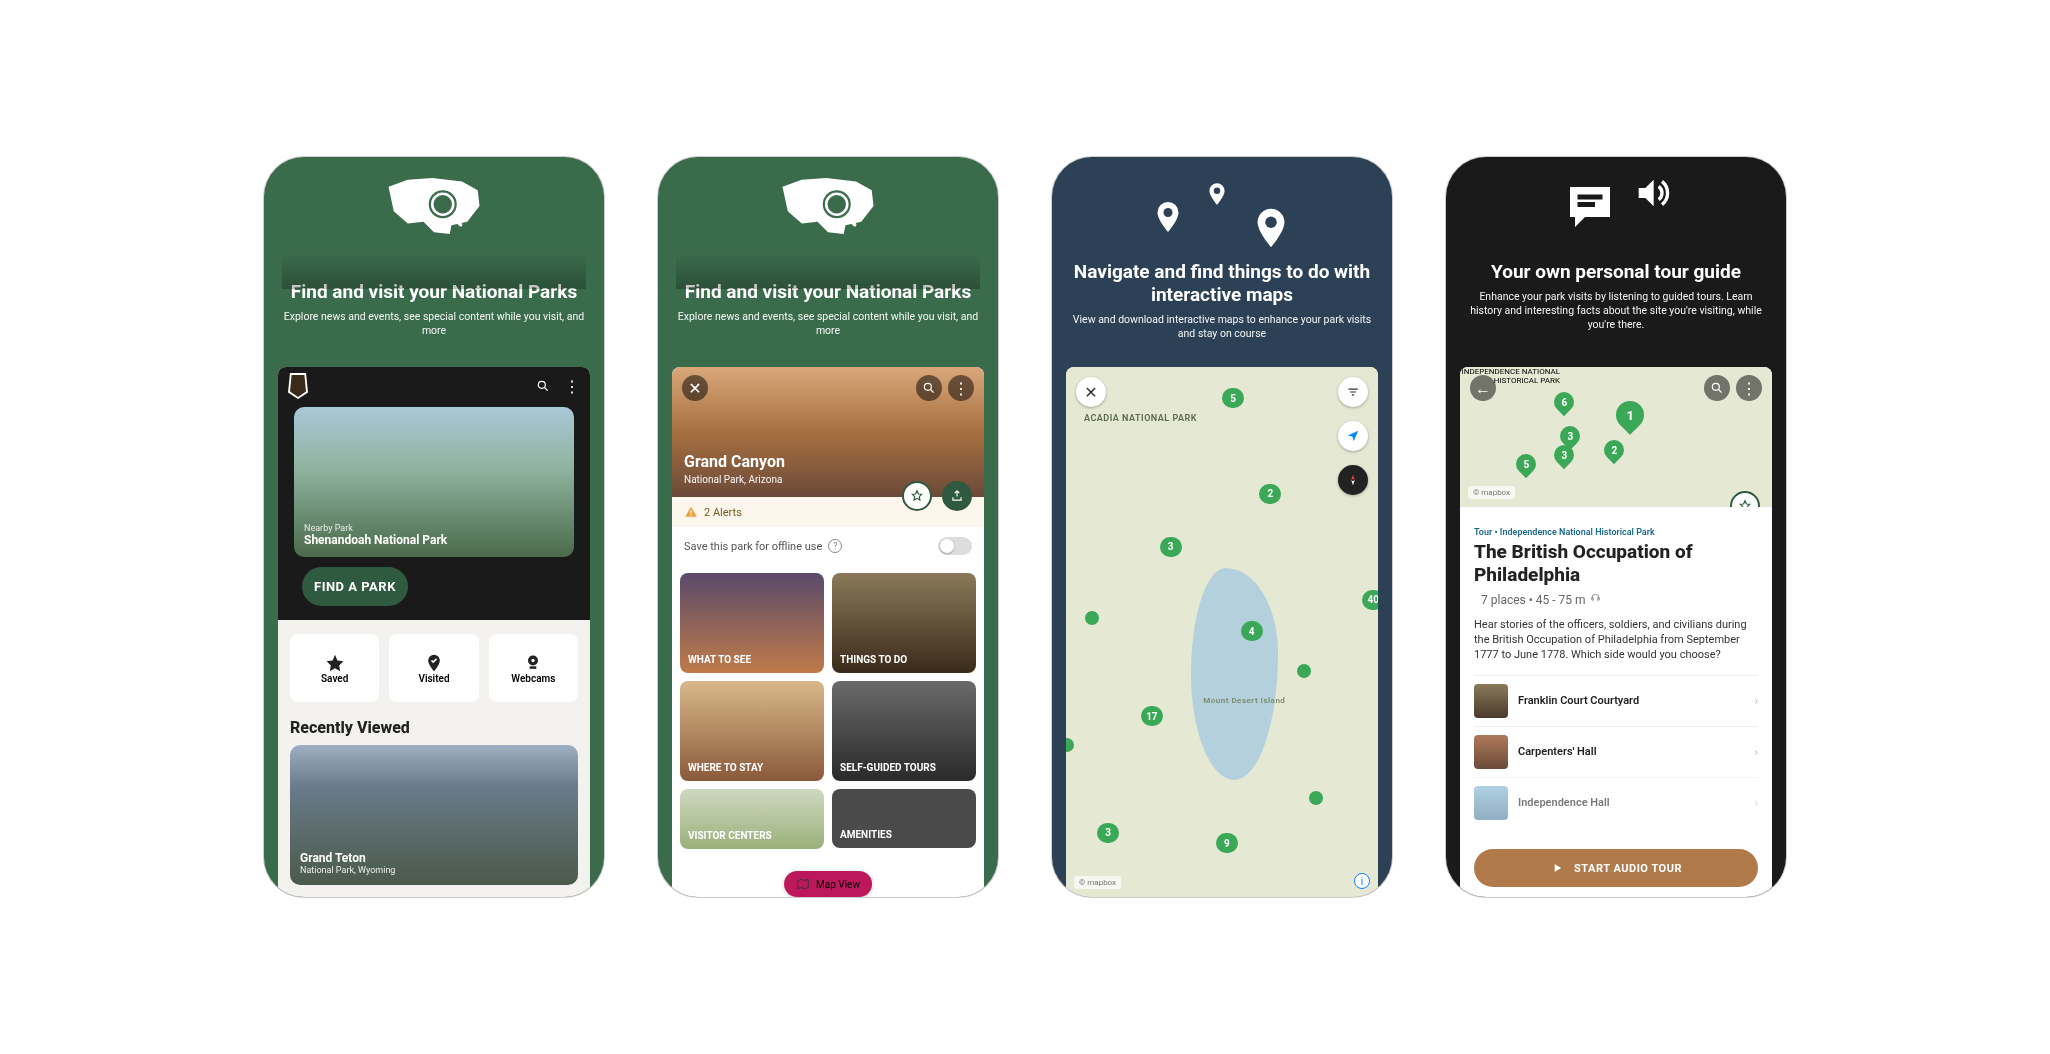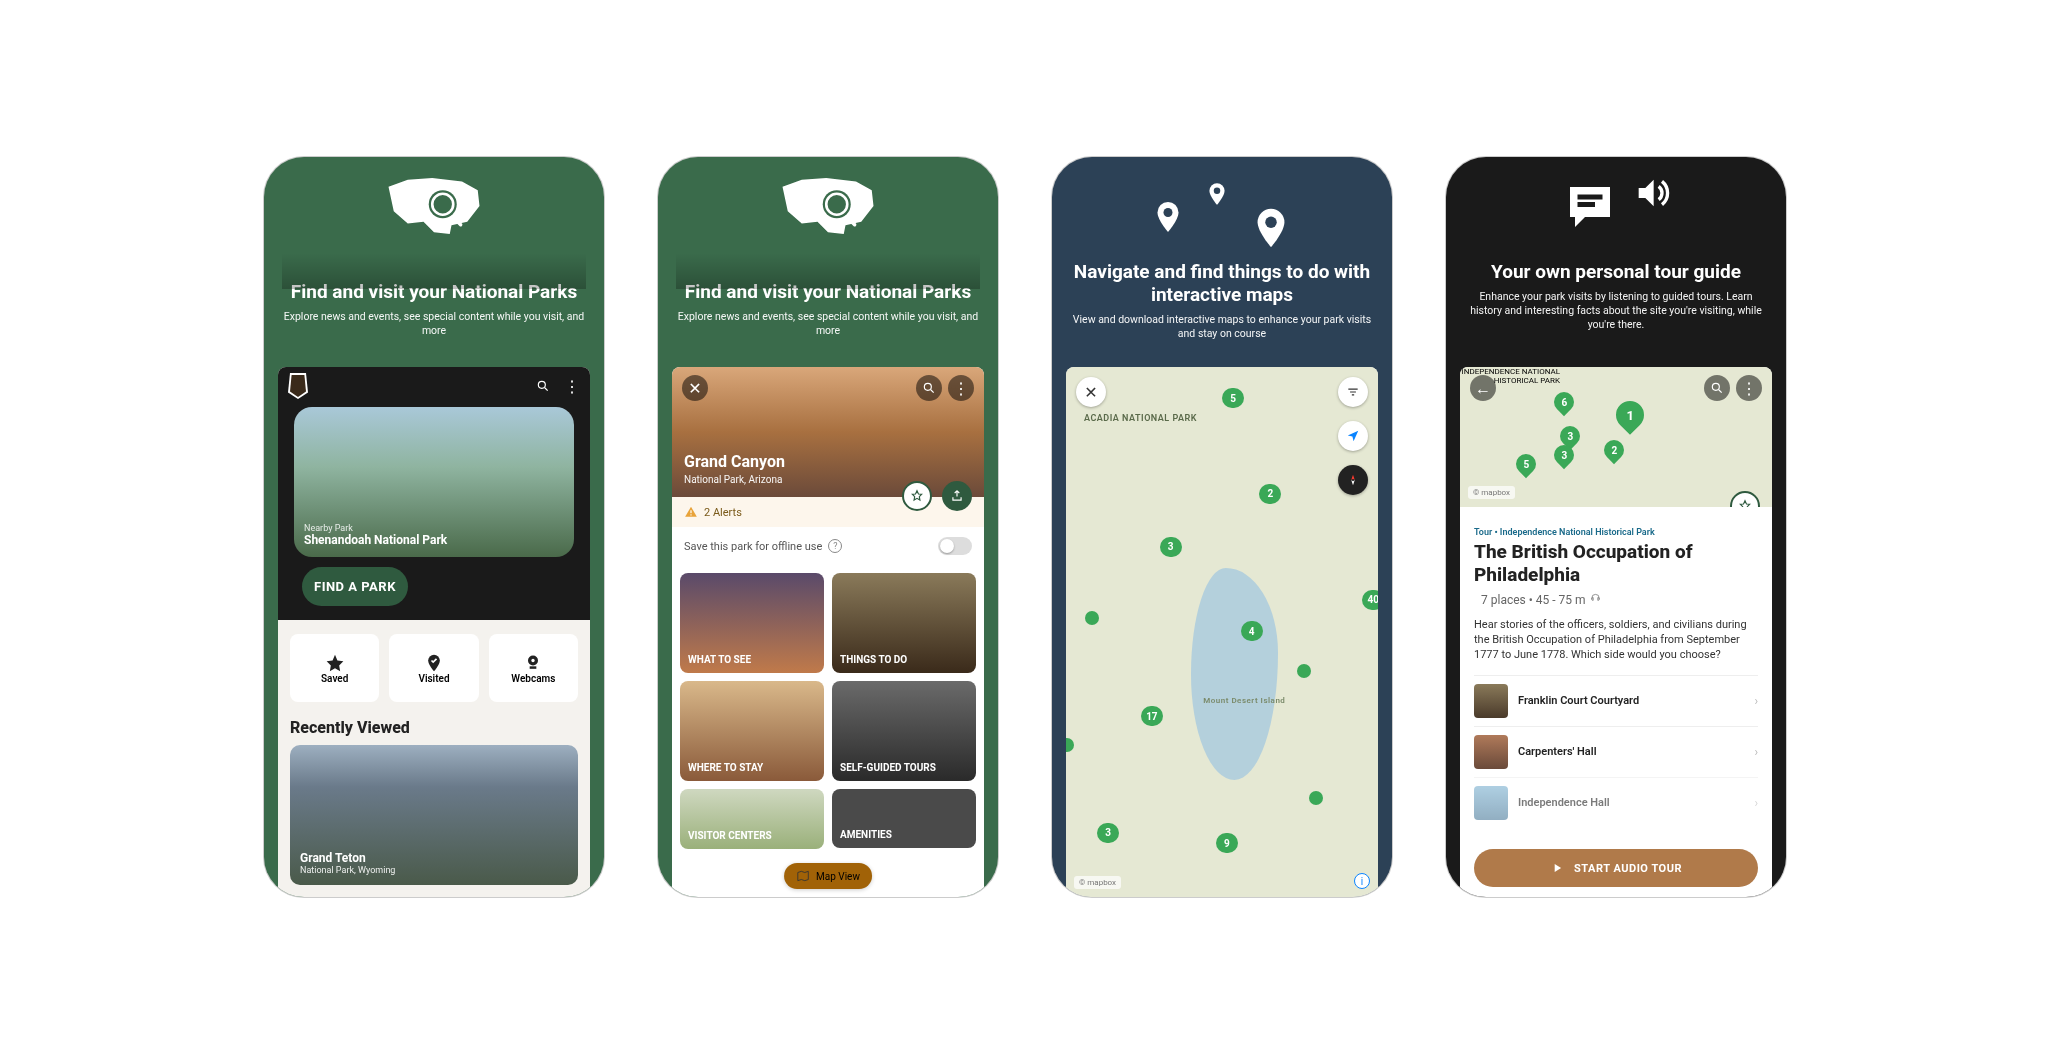--- a/index.html
+++ b/index.html
@@ -37,21 +37,21 @@
   .speech svg{fill:#fff;}
   
   .inner{position:absolute;left:14px;right:14px;bottom:0;top:210px;border-radius:8px 8px 0 0;overflow:hidden;background:#f4f2ee;}
   .phone.navy .inner{top:210px;}
   .phone.charcoal .inner{top:210px;}
   
   .s1-top{background:#1a1a1a;color:#fff;position:relative;padding:6px 10px 0;}
   .s1-top .bar{display:flex;align-items:center;justify-content:flex-end;gap:14px;height:28px;}
   .nps-badge{position:absolute;left:10px;top:6px;width:20px;height:26px;background:#fff;clip-path:polygon(10% 0,90% 0,100% 75%,50% 100%,0 75%);}
   .nps-badge::after{content:"";position:absolute;inset:2px;background:#3a2a1a;clip-path:polygon(10% 0,90% 0,100% 75%,50% 100%,0 75%);}
-  .card1{margin:6px 6px 0;border-radius:18px;overflow:hidden;position:relative;height:150px;background:linear-gradient(to bottom,#a9c8d8 0%,#8fb4a0 40%,#4a6a4a 100%);}
+  .card1{margin:6px 6px 0;border-radius:10px;overflow:hidden;position:relative;height:150px;background:linear-gradient(to bottom,#a9c8d8 0%,#8fb4a0 40%,#4a6a4a 100%);}
   .card1 .lbl{position:absolute;left:10px;bottom:10px;font-size:10px;}
   .card1 .lbl .small{opacity:.85;font-size:9px;}
   .pill-btn{margin:10px 14px 0;background:var(--green-dark);color:#fff;border:none;border-radius:999px;text-align:center;padding:12px;font-weight:700;letter-spacing:.5px;font-size:13px;}
   .s1-body{background:#f4f2ee;padding:14px 12px 0;}
   .tiles{display:flex;gap:10px;}
   .tile{flex:1;background:#fff;border-radius:8px;display:flex;flex-direction:column;align-items:center;justify-content:center;height:68px;font-size:10px;font-weight:600;}
   .tile svg{width:20px;height:20px;}
   .sect-title{font-weight:800;font-size:16px;margin:16px 0 8px;color:#222;}
   .rv{border-radius:10px;overflow:hidden;height:140px;background:linear-gradient(to bottom,#9dafc0 0%,#6a7a8a 30%,#4a5a4a 100%);position:relative;color:#fff;}
   .rv .lbl{position:absolute;left:10px;bottom:10px;font-size:10px;}
@@ -66,21 +66,21 @@
   .alert-row{background:#fdf6ec;padding:8px 12px;font-size:11px;color:#7a5a1a;display:flex;align-items:center;gap:6px;}
   .offline-row{background:#fff;padding:10px 12px;font-size:11px;color:#555;display:flex;align-items:center;gap:6px;}
   .switch{margin-left:auto;width:34px;height:18px;border-radius:999px;background:#ddd;position:relative;}
   .switch::after{content:"";position:absolute;left:2px;top:2px;width:14px;height:14px;border-radius:50%;background:#fff;box-shadow:0 1px 2px rgba(0,0,0,.3);}
   .grid2{display:grid;grid-template-columns:1fr 1fr;gap:8px;padding:8px;background:#fff;}
   .gcard{border-radius:8px;height:100px;position:relative;overflow:hidden;color:#fff;font-size:10px;font-weight:700;}
   .gcard span{position:absolute;left:8px;bottom:8px;right:8px;line-height:1.1;}
   .g1{background:linear-gradient(to bottom,#5a4a6a,#c07a4a);} .g2{background:linear-gradient(to bottom,#8a7a5a,#3a2a1a);}
   .g3{background:linear-gradient(to bottom,#d9b88a,#8a5a3a);} .g4{background:linear-gradient(to bottom,#6a6a6a,#2a2a2a);}
   .g5{background:linear-gradient(to bottom,#cfd8c0,#9ab07a);} .g6{background:#4a4a4a;}
-  .mapview{position:absolute;left:50%;bottom:8px;transform:translateX(-50%);background:#a16207;border-radius:999px;padding:6px 12px;font-size:10px;display:flex;align-items:center;gap:6px;box-shadow:0 1px 4px rgba(0,0,0,.2);}
+  .mapview{position:absolute;left:50%;bottom:0;transform:translateX(-50%);background:#be185d;border-radius:999px;padding:6px 12px;font-size:10px;display:flex;align-items:center;gap:6px;box-shadow:0 1px 4px rgba(0,0,0,.2);}
   
   .map{position:relative;height:100%;background:#e5e8d3;}
   .map .water{position:absolute;left:40%;top:38%;width:28%;height:40%;background:#b4d0dc;border-radius:40% 60% 50% 50%/50% 40% 60% 50%;}
   .map .fab{position:absolute;width:30px;height:30px;border-radius:50%;background:#fff;display:flex;align-items:center;justify-content:center;box-shadow:0 1px 3px rgba(0,0,0,.3);color:#333;}
   .map .fab.close{left:10px;top:10px;} .map .fab.filter{right:10px;top:10px;}
   .map .fab.loc{right:10px;top:54px;color:#0a84ff;} .map .fab.compass{right:10px;top:98px;background:#222;color:#fff;font-size:9px;}
   .mpin{position:absolute;background:var(--pill);color:#fff;font-size:10px;font-weight:700;border-radius:999px;min-width:22px;height:20px;display:flex;align-items:center;justify-content:center;padding:0 5px;}
   .mpin.dot{width:14px;height:14px;min-width:0;border-radius:50%;padding:0;}
   .map .label{position:absolute;font-size:9px;color:#5a6a4a;letter-spacing:.5px;font-weight:600;}
   .mapbox{position:absolute;left:8px;bottom:8px;font-size:8px;color:#777;background:rgba(255,255,255,.7);padding:2px 5px;border-radius:3px;}

